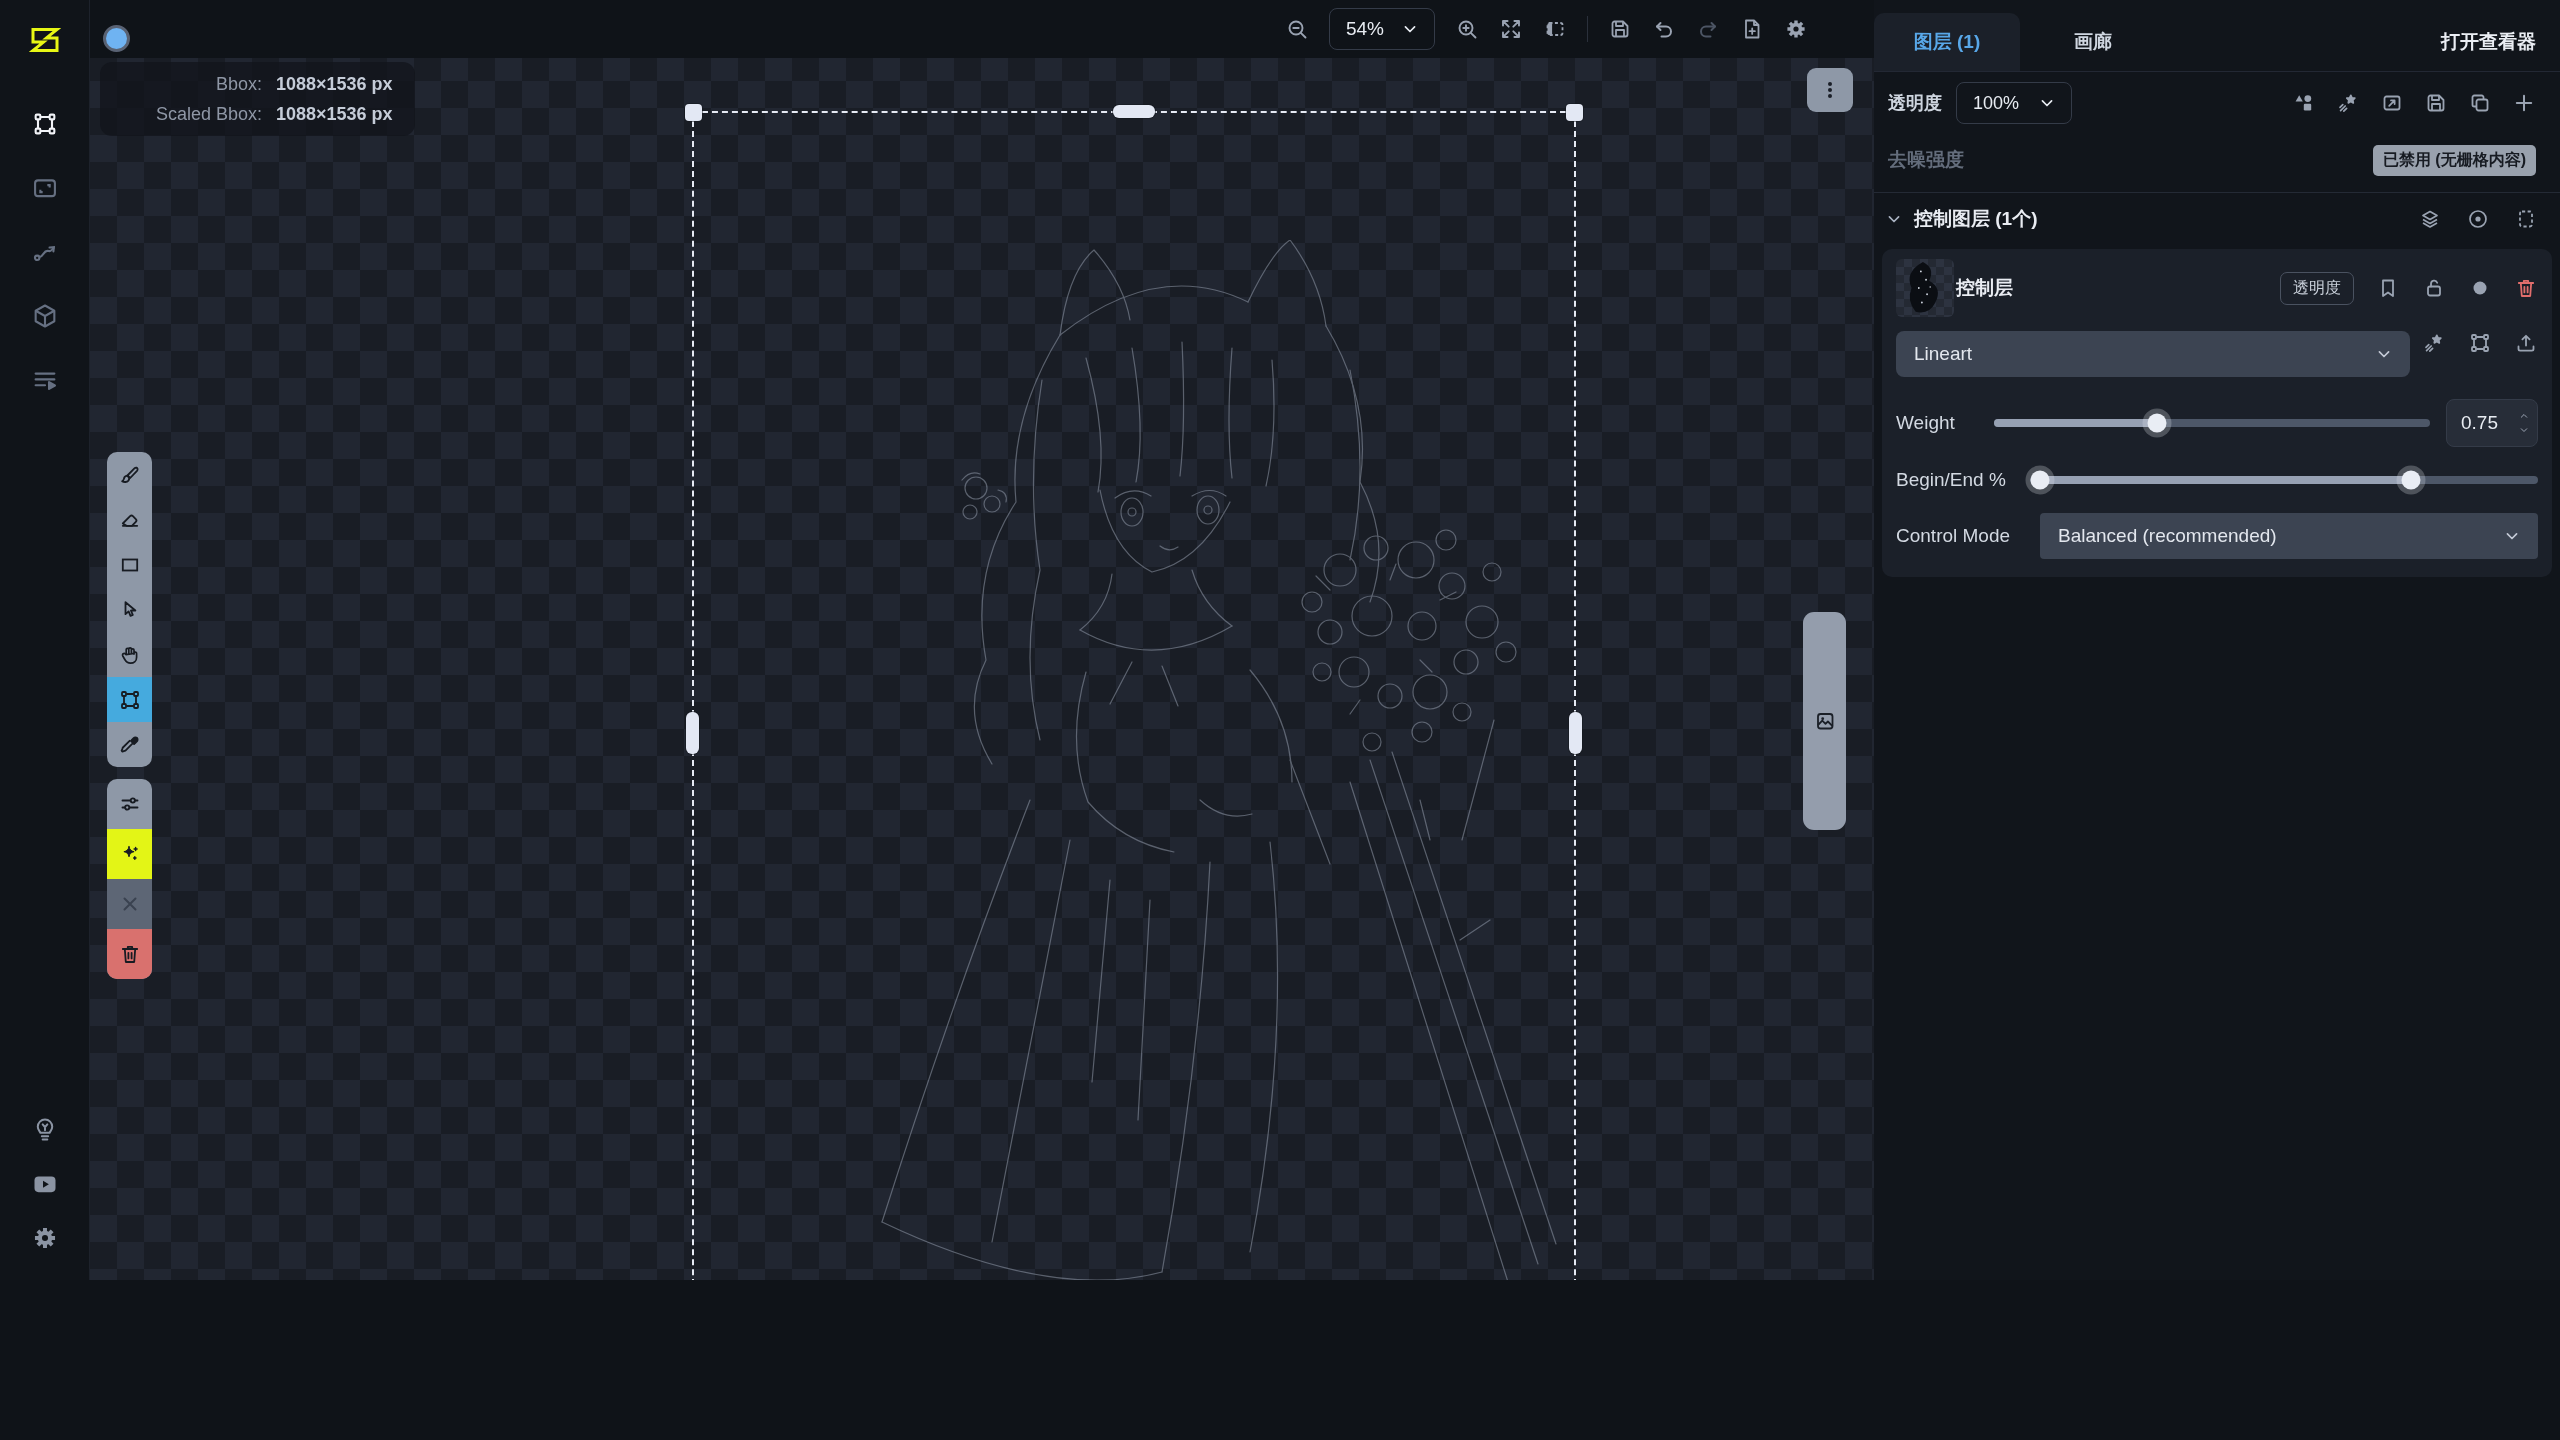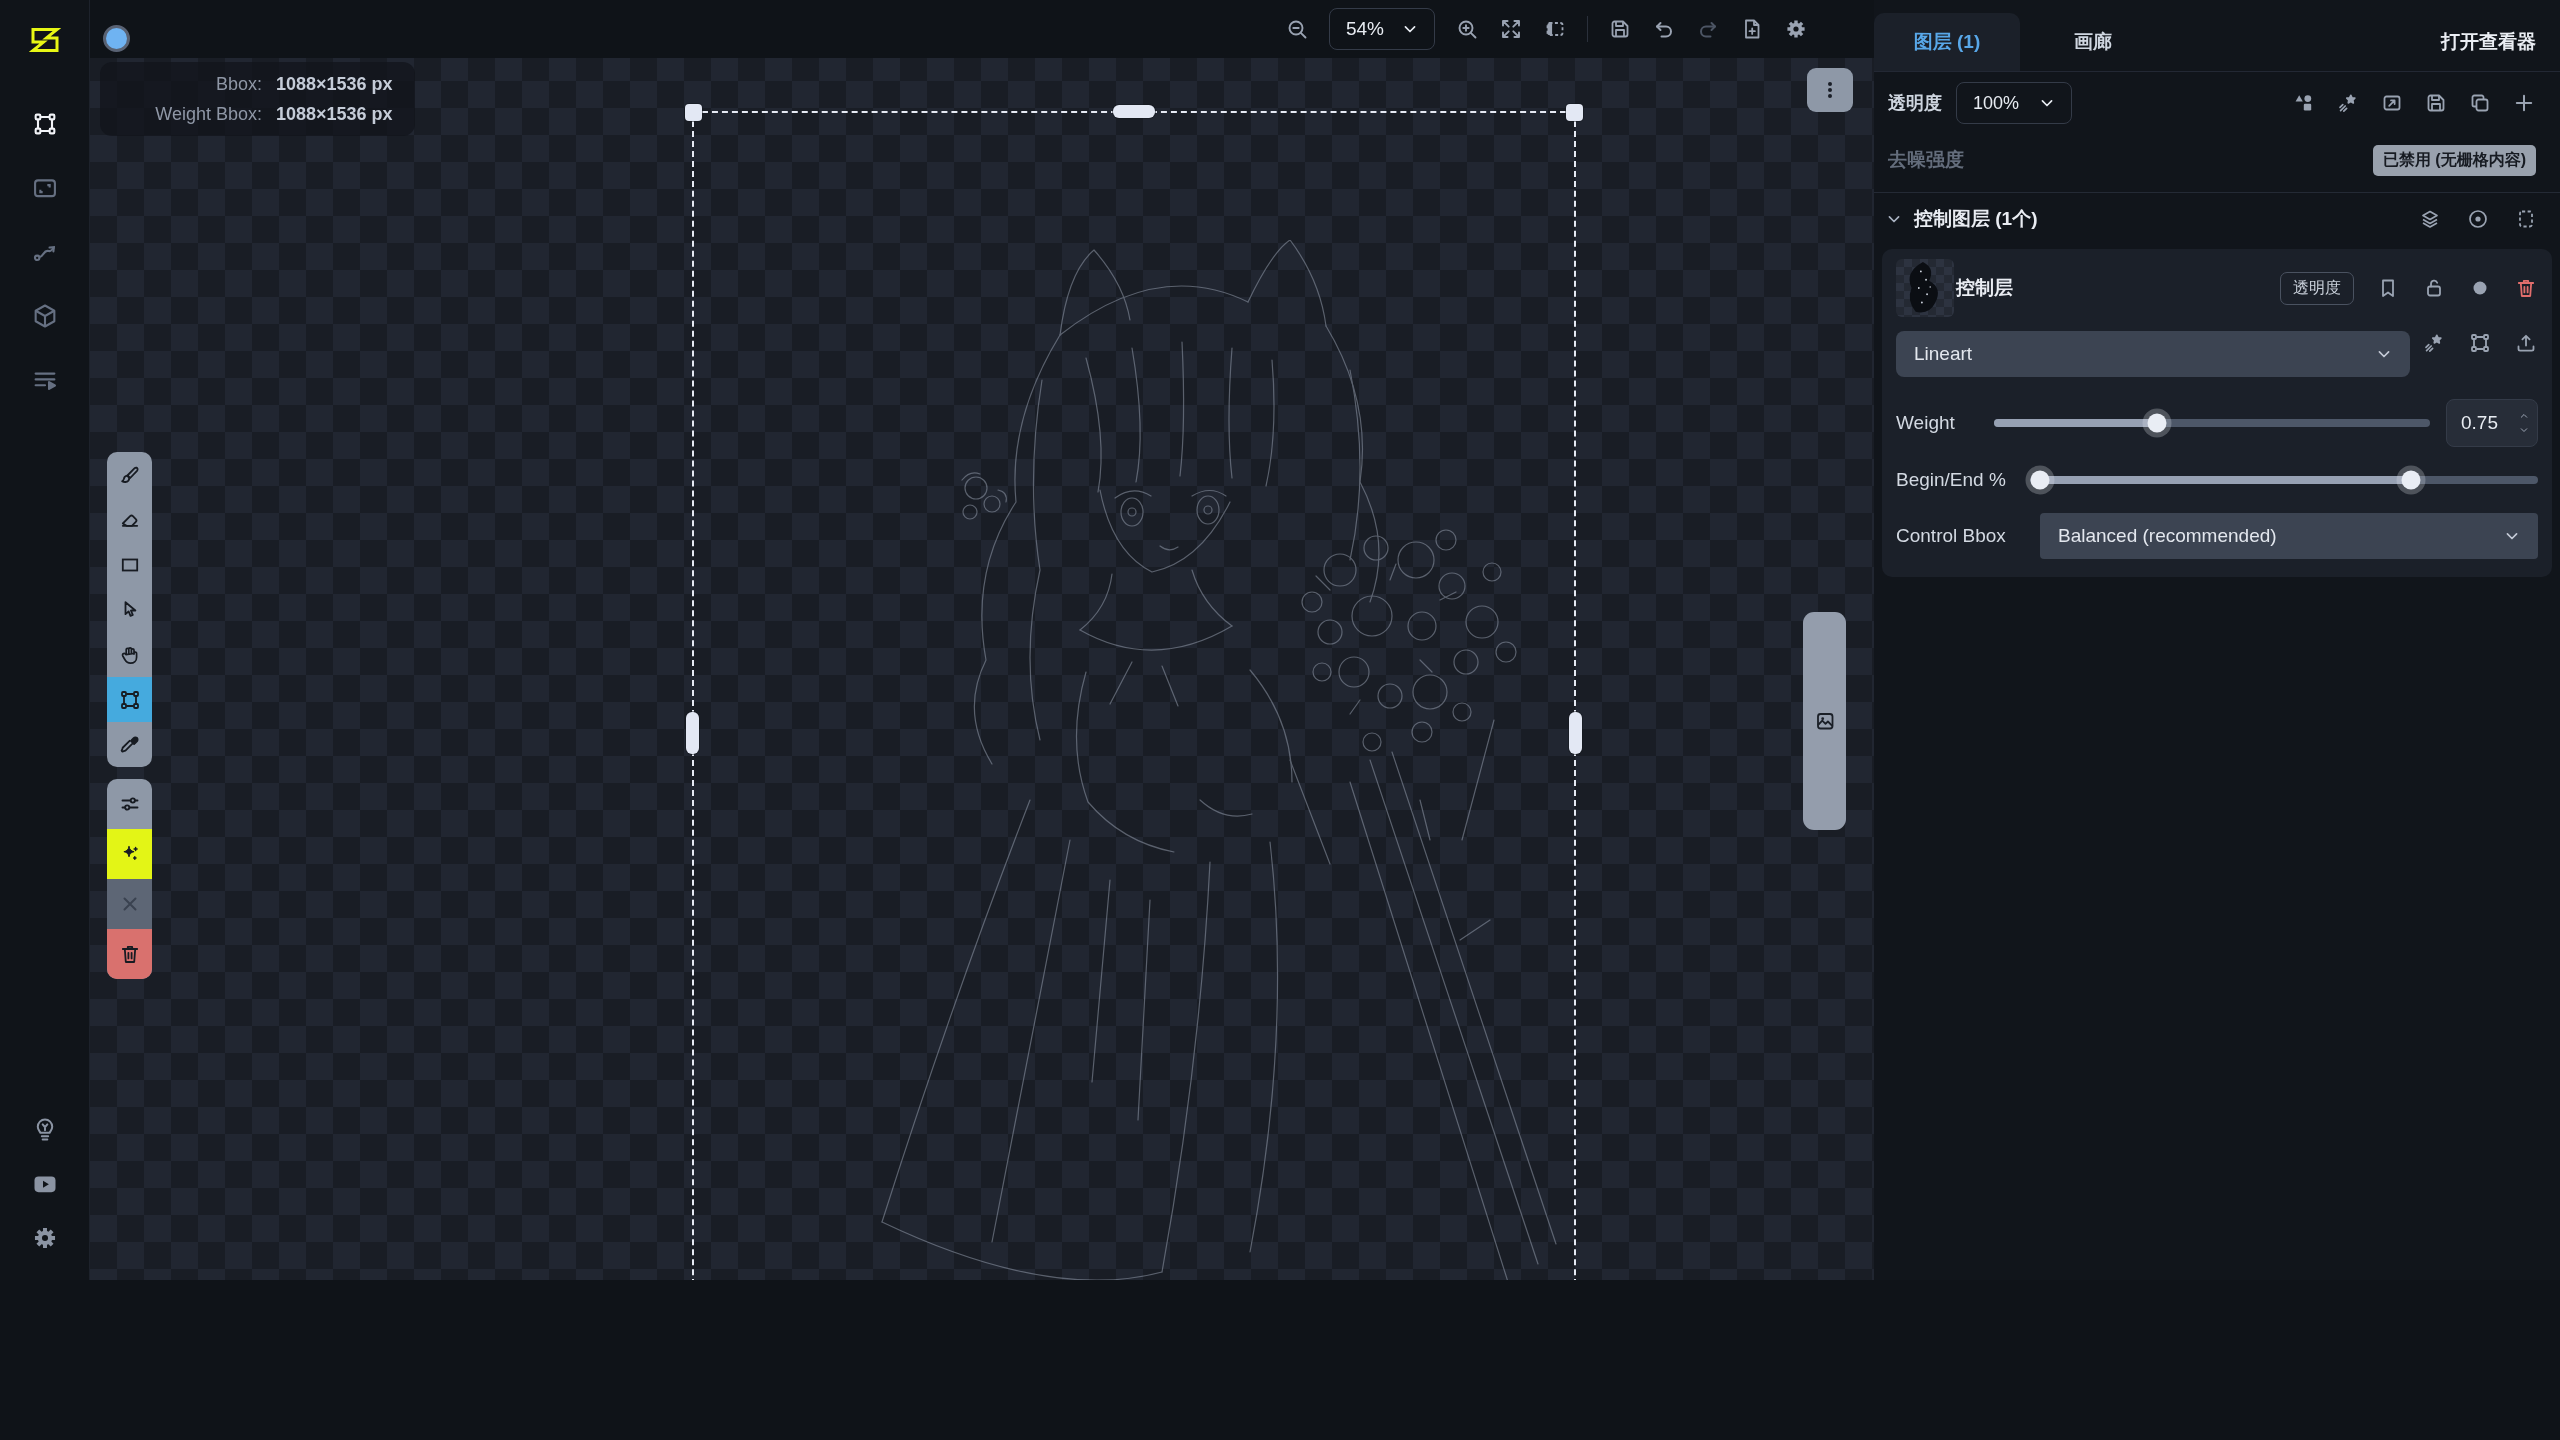--- a/index.html
+++ b/index.html
@@ -445,21 +445,21 @@
         </button>
       </div>
     </div>
 
     <div class="bbox-info">
       <div class="bbox-row">
         <span class="lbl">Bbox:</span>
         <span class="val">1088×1536 px</span>
       </div>
       <div class="bbox-row">
-        <span class="lbl">Weight Bbox:</span>
+        <span class="lbl">Scaled Bbox:</span>
         <span class="val">1088×1536 px</span>
       </div>
     </div>
 
     <svg class="artwork" viewBox="0 0 830 1070">
 
       <path d="M330 95 Q338 32 364 10 Q394 44 400 80"></path>
       <path d="M518 62 Q542 12 560 0 Q590 40 596 86"></path>
       <path d="M330 95 Q428 18 518 62"></path>
 
@@ -790,21 +790,21 @@
       <div class="param-row">
         <span class="plabel w2">Begin/End %</span>
         <div class="slider" style="--a: 2; --b: 75;">
           <div class="fill range"></div>
           <div class="thumbk t-a"></div>
           <div class="thumbk t-b"></div>
         </div>
       </div>
 
       <div class="param-row">
-        <span class="plabel w3">Control Bbox</span>
+        <span class="plabel w3">Control Mode</span>
         <div class="dd-wide">
           <span>Balanced (recommended)</span>
           <span class="chev">
             <svg class="ic-xs ic" viewBox="0 0 24 24">
                 <use href="#i-chevdown"></use>
               </svg>
           </span>
         </div>
       </div>
     </div>

